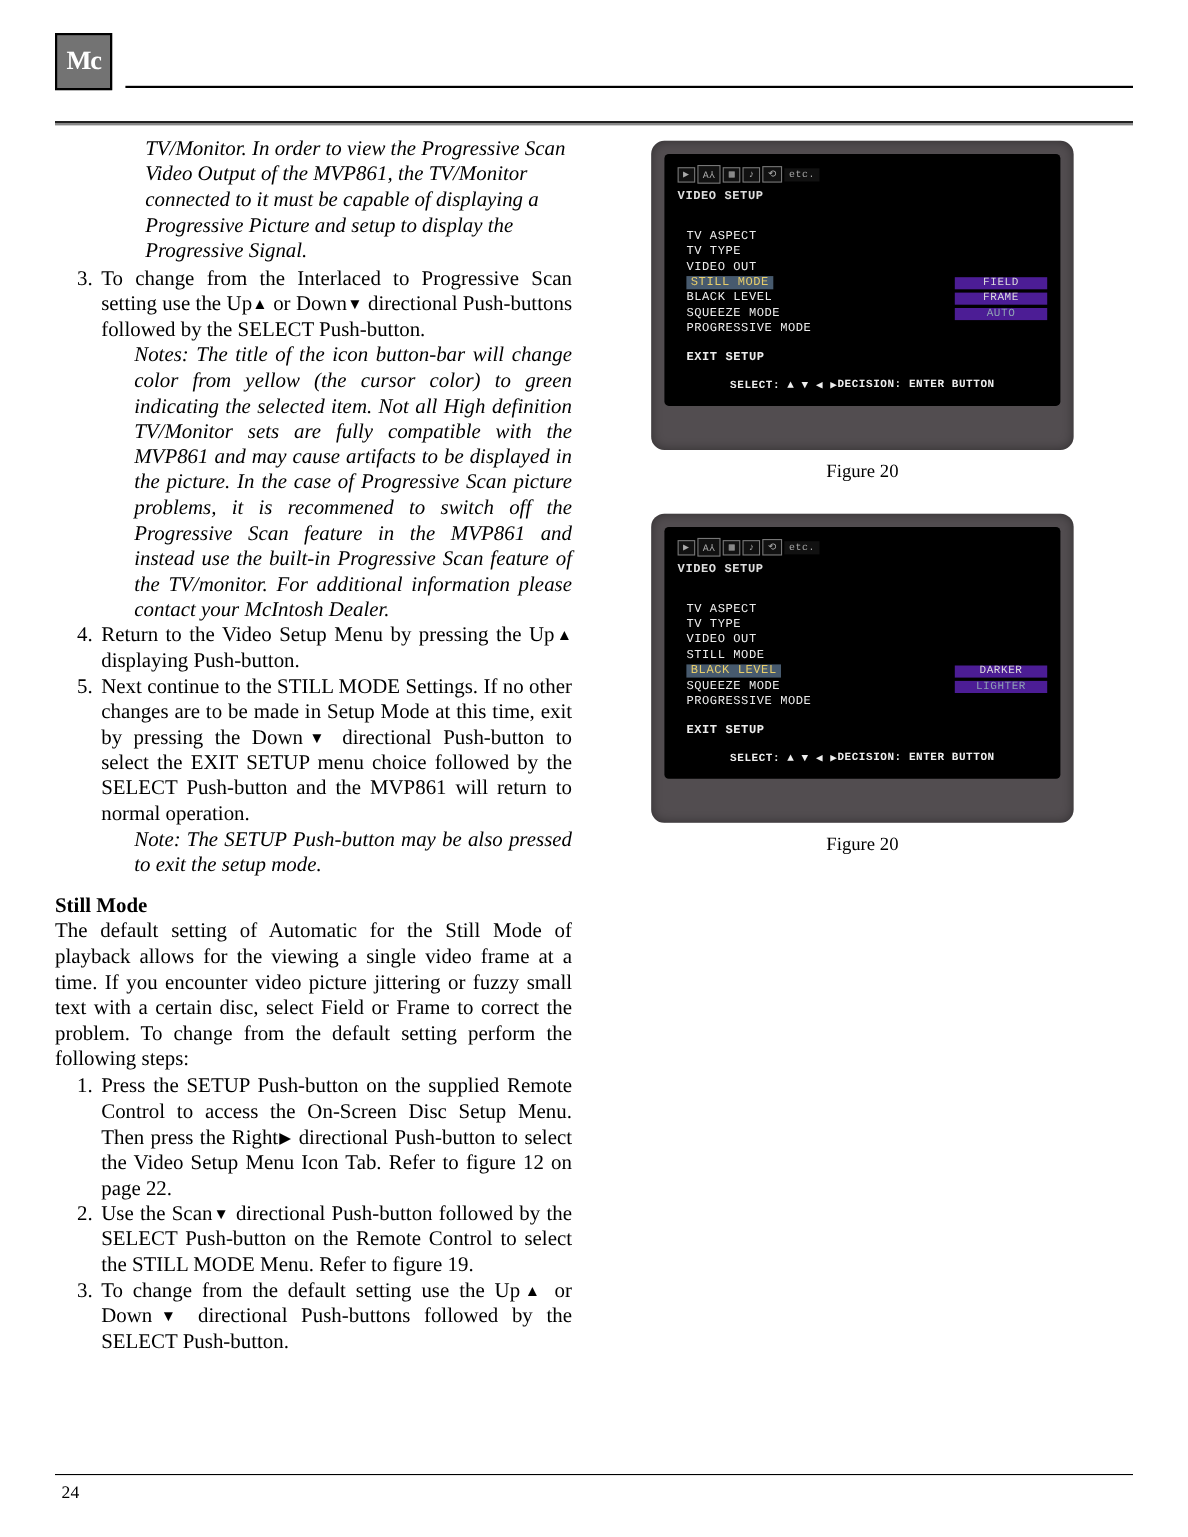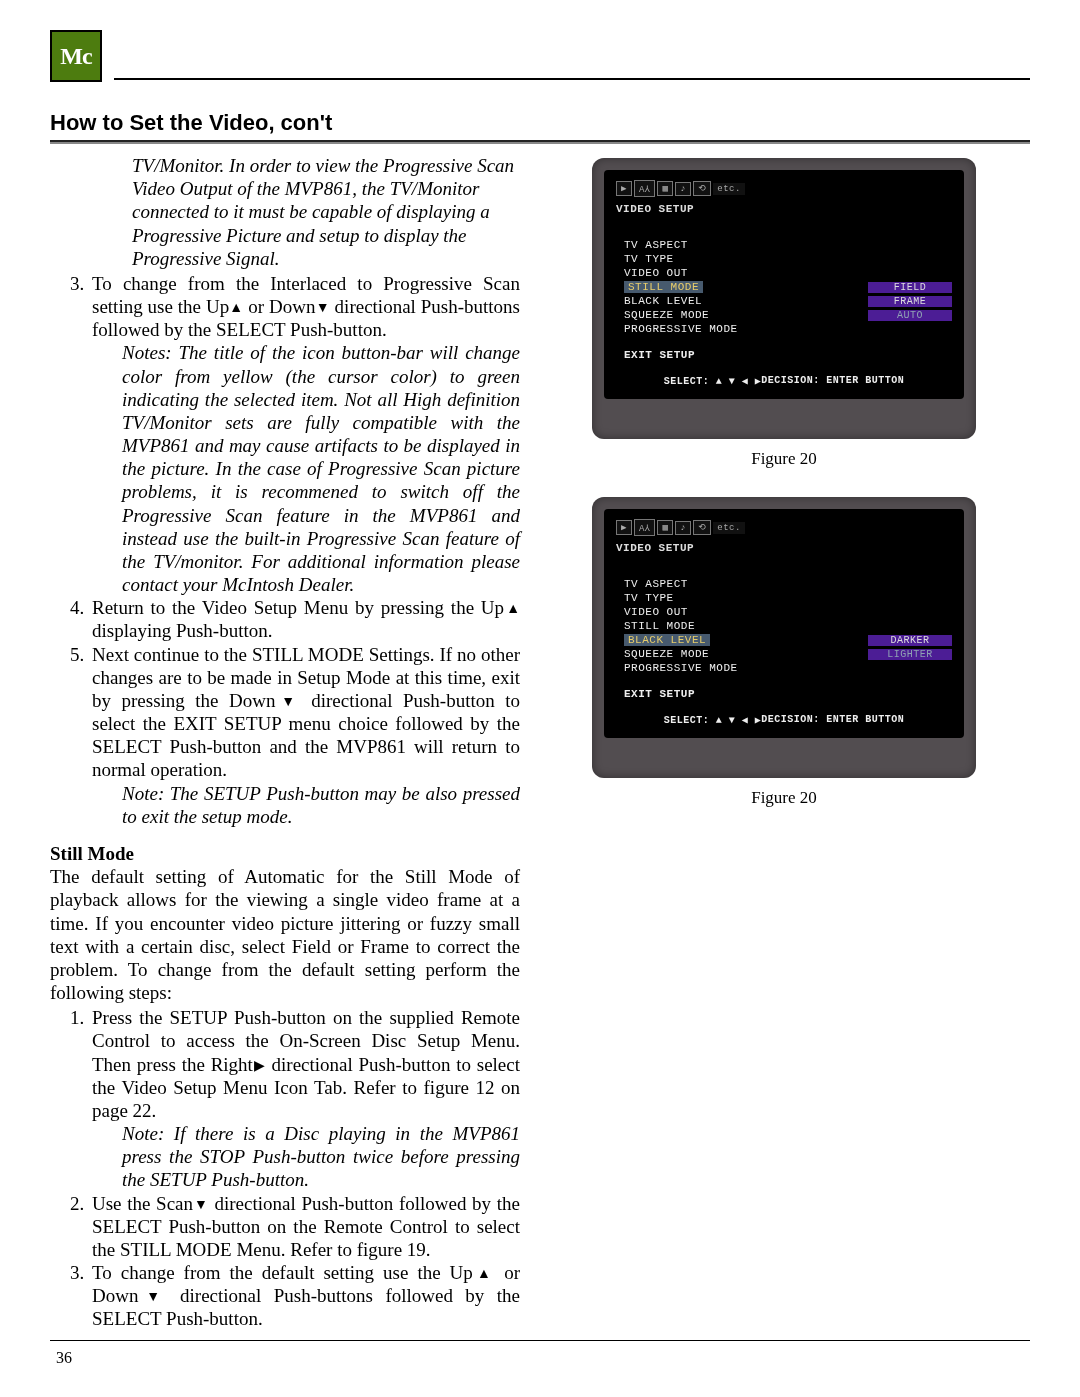--- a/index.html
+++ b/index.html
@@ -20,21 +20,21 @@
     padding: 30px 50px 30px 50px;
   }
   .header {
     display: flex;
     align-items: flex-end;
     margin-bottom: 28px;
   }
   .logo {
     width: 48px;
     height: 48px;
-    background: #4d7c0f;
+    background: #737373;
     display: flex;
     align-items: center;
     justify-content: center;
     color: #fff;
     font-family: serif;
     font-size: 24px;
     letter-spacing: -1px;
     font-weight: bold;
     margin-right: 12px;
     border: 2px solid #000;
@@ -215,21 +215,20 @@
 
 <div class="page">
 
   <div class="header">
     <div class="logo">
         <span>Mc</span>
       </div>
     <div class="header-rule"></div>
   </div>
 
-  <h1 class="section-title">How to Set the Video, con't</h1>
   <div class="title-underline"></div>
 
   <div class="columns">
 
     <div class="col-left">
 
       <div class="indent-block italic-note">
         <span>TV/Monitor. In order to view the Progressive Scan Video Output of the MVP861, the TV/Monitor connected to it must be capable of displaying a Progressive Picture and setup to display the Progressive Signal.</span>
       </div>
 
@@ -263,23 +262,20 @@
       </div>
 
       <div class="sub-heading">Still Mode</div>
       <p class="body-para">The default setting of Automatic for the Still Mode of playback allows for the viewing a single video frame at a time. If you encounter video picture jittering or fuzzy small text with a certain disc, select Field or Frame to correct the problem. To change from the default setting perform the following steps:</p>
 
       <div class="num-item">
         <div class="num">1.</div>
         <div class="body">
           <span>Press the SETUP Push-button on the supplied Remote Control to access the On-Screen Disc Setup Menu. Then press the Right</span><span class="tri">▶</span><span> directional Push-button to select the Video Setup Menu Icon Tab. Refer to figure 12 on page 22.</span>
         </div>
-      </div>
-      <div class="sub-note" style="text-align:justify;">
-        <span class="label">Note:</span><span> If there is a Disc playing in the MVP861 press the STOP Push-button twice before pressing the SETUP Push-button.</span>
       </div>
 
       <div class="num-item">
         <div class="num">2.</div>
         <div class="body">
           <span>Use the Scan</span><span class="tri">▼</span><span> directional Push-button followed by the SELECT Push-button on the Remote Control to select the STILL MODE Menu. Refer to figure 19.</span>
         </div>
       </div>
 
       <div class="num-item">
@@ -381,14 +377,14 @@
             <span>DECISION: ENTER BUTTON</span>
           </div>
         </div>
       </div>
       <div class="fig-caption">Figure 20</div>
 
     </div>
   </div>
 
   <div class="footer-rule"></div>
-  <div class="page-num">36</div>
+  <div class="page-num">24</div>
 </div>
 
 </body></html>

